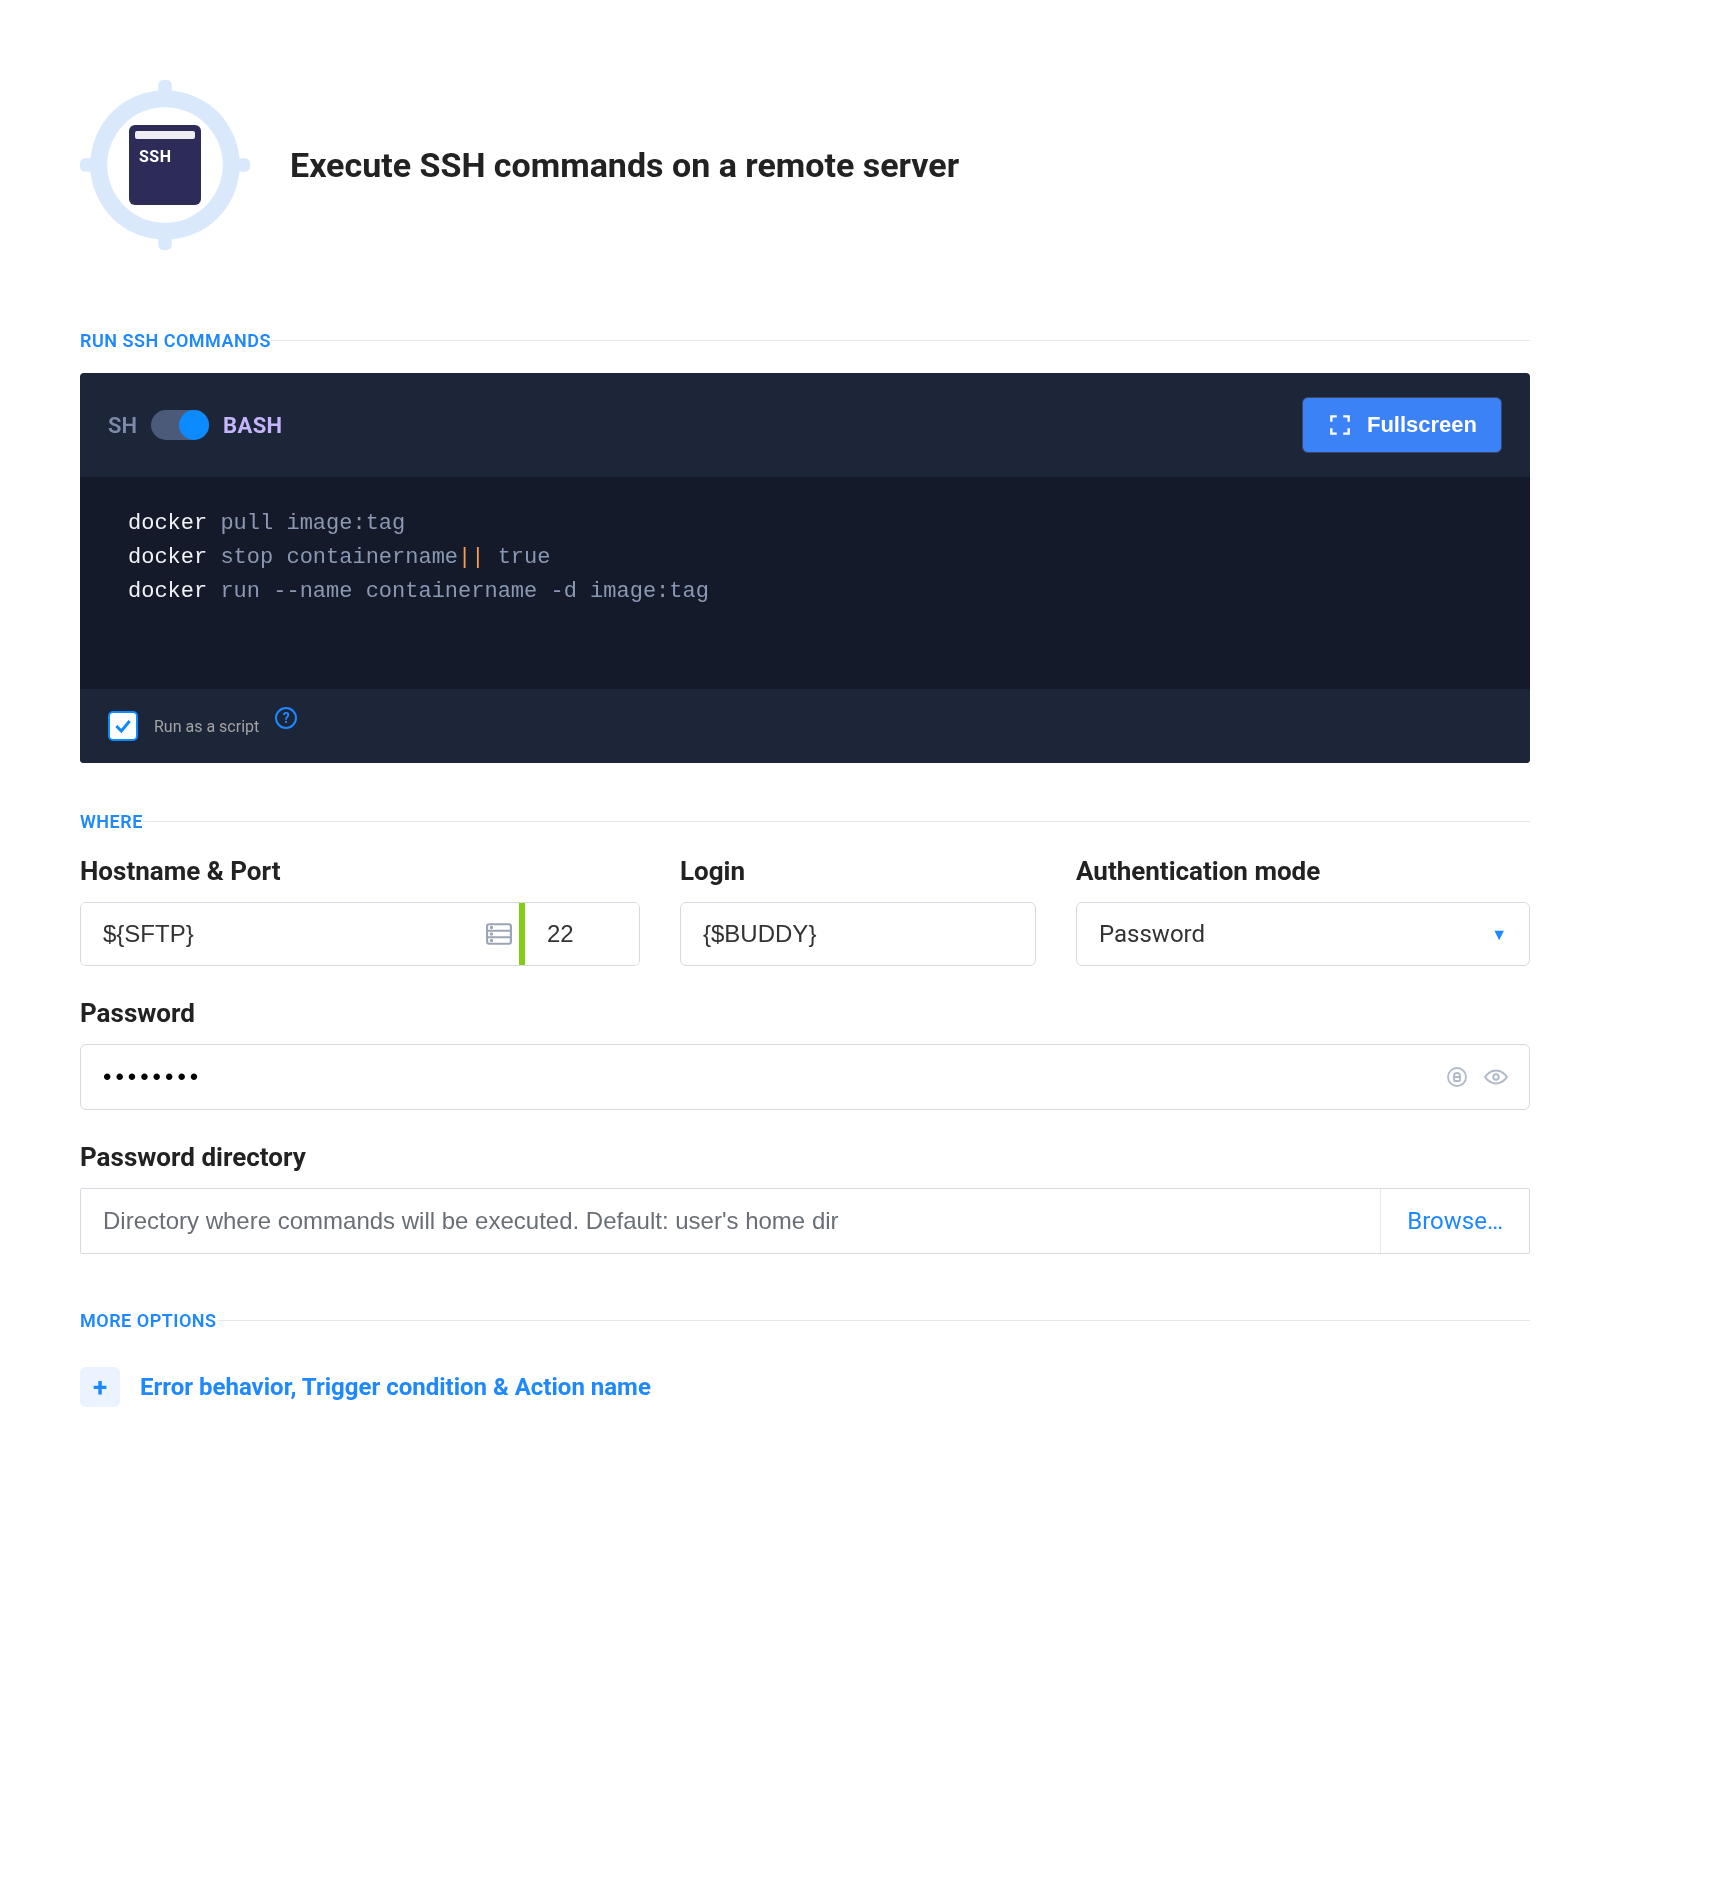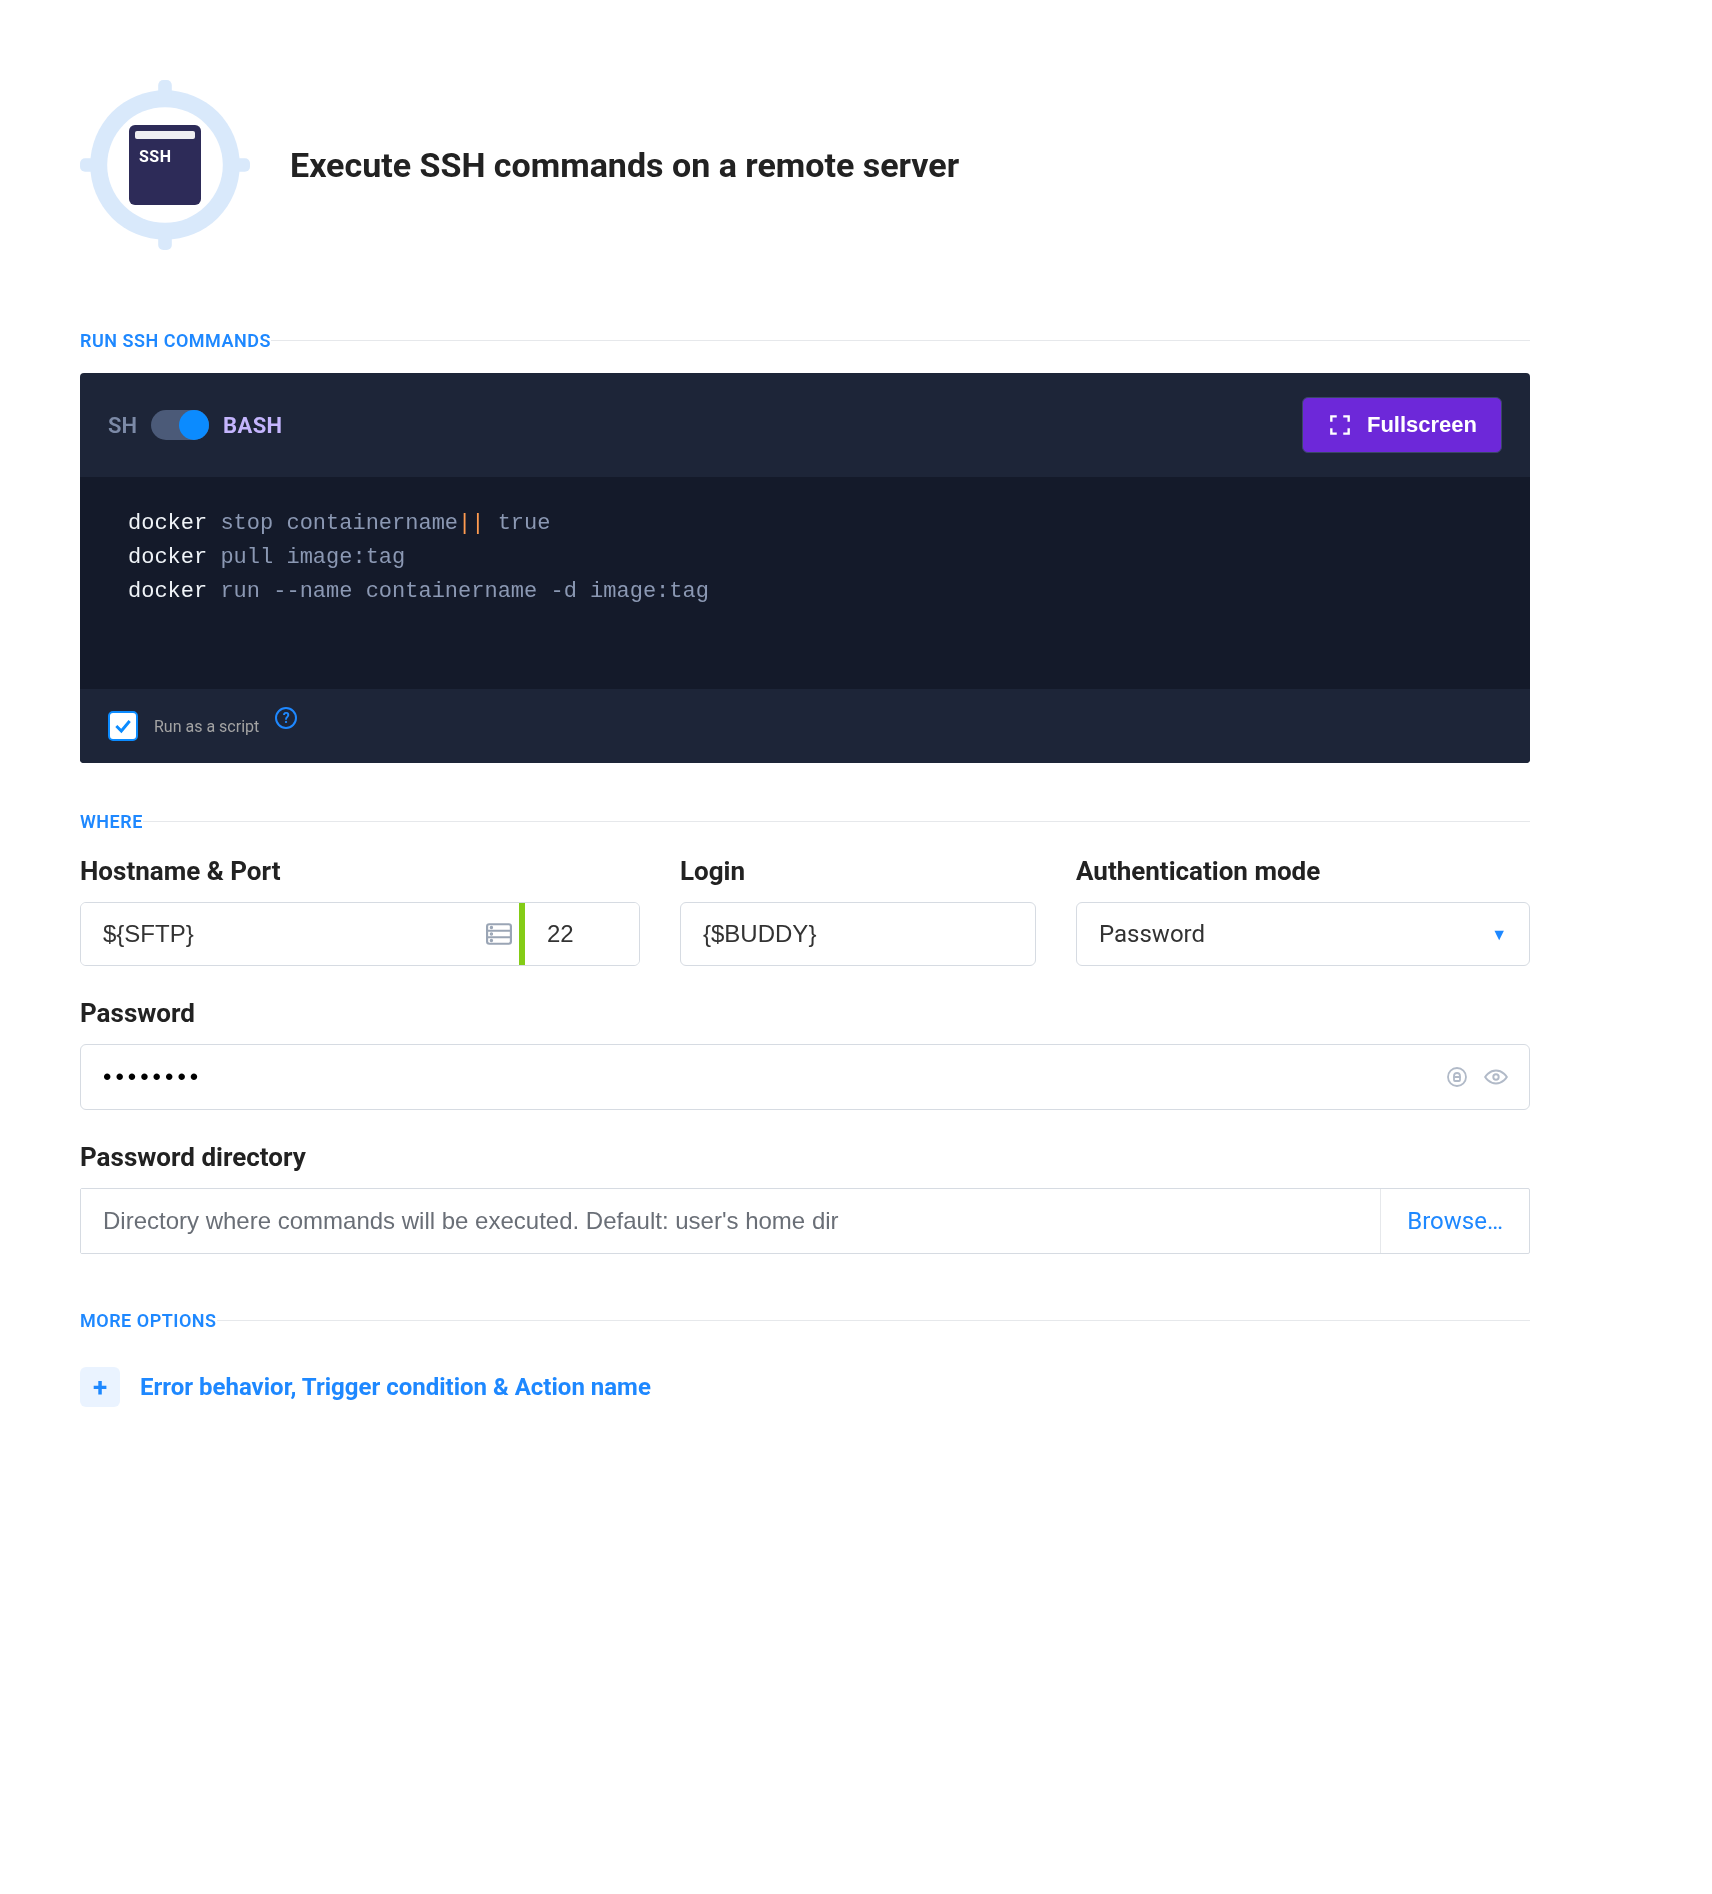--- a/index.html
+++ b/index.html
@@ -75,21 +75,21 @@
     position: relative;
   }
   .toggle .knob {
     position: absolute; top: 0px; right: 0px;
     width: 30px; height: 30px; border-radius: 50%;
     background: #0b8bff;
   }
   .mode-bash { color: #c4b5fd; font-size: 22px; font-weight: 700; letter-spacing: 0.4px; }
   .fullscreen-btn {
     display: flex; align-items: center; gap: 14px;
-    background: #6d28d9; border: 1px solid #3a4766;
+    background: #3b82f6; border: 1px solid #3a4766;
     color: #ffffff; font-size: 22px; font-weight: 600;
     padding: 14px 24px; border-radius: 6px; cursor: pointer;
   }
   .fullscreen-btn svg { width: 26px; height: 26px; }
 
   .code-area {
     background: #141a2a;
     padding: 30px 48px 80px 48px;
     font-family: "SFMono-Regular", Consolas, "Liberation Mono", Menlo, monospace;
     font-size: 22px; line-height: 1.55;
@@ -236,24 +236,24 @@
             <path d="M20 9V4h-5"></path>
             <path d="M4 15v5h5"></path>
             <path d="M20 15v5h-5"></path>
         </svg>
         <span>Fullscreen</span>
       </button>
     </div>
 
     <div class="code-area">
       <div class="code-line">
+        <span class="cmd">docker</span> <span class="arg">pull image:tag</span>
+      </div>
+      <div class="code-line">
         <span class="cmd">docker</span> <span class="arg">stop containername</span><span class="op">||</span><span class="arg"> true</span>
-      </div>
-      <div class="code-line">
-        <span class="cmd">docker</span> <span class="arg">pull image:tag</span>
       </div>
       <div class="code-line">
         <span class="cmd">docker</span> <span class="arg">run --name containername -d image:tag</span>
       </div>
     </div>
 
     <div class="script-row">
       <div class="checkbox">
         <svg viewBox="0 0 24 24" fill="none" stroke="#0b8bff" stroke-width="3.5">
           <polyline points="4 12 10 18 20 6"></polyline>

